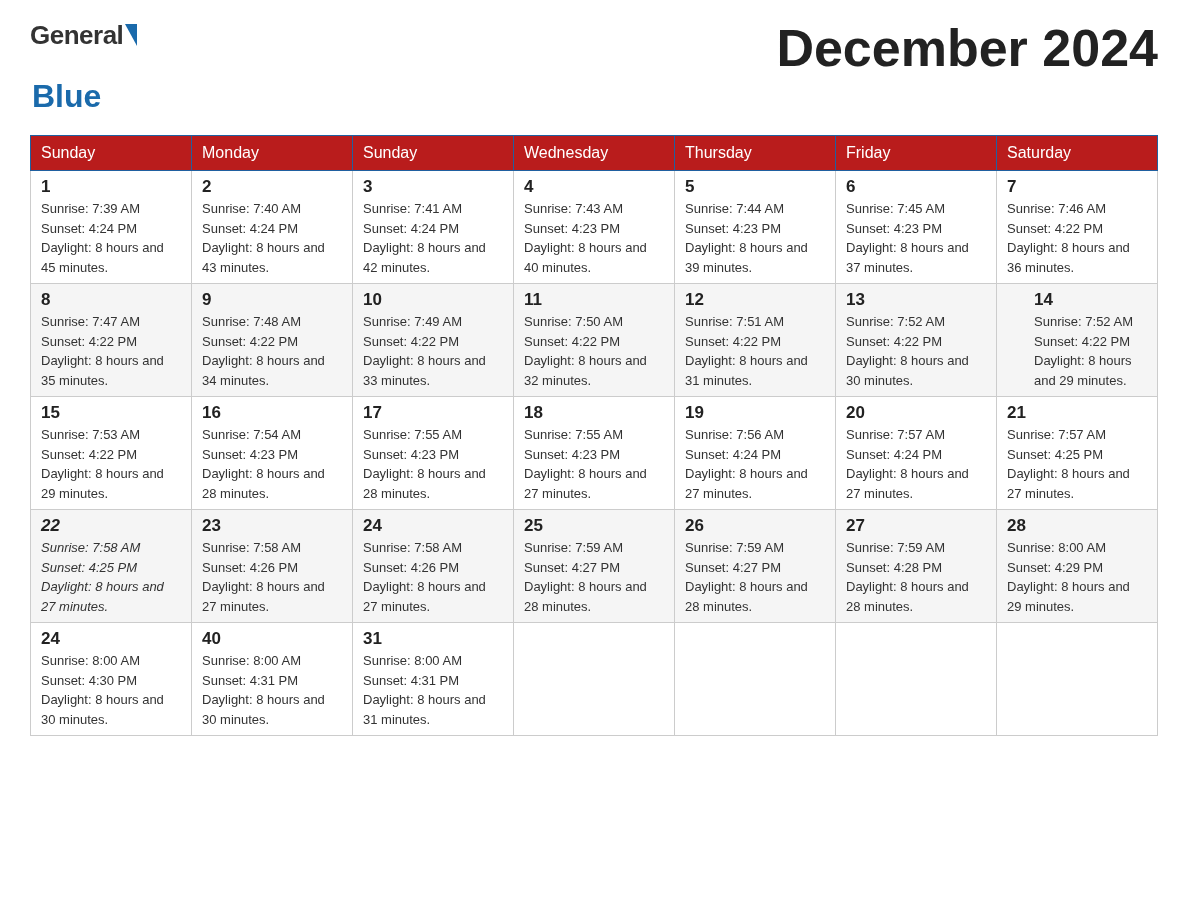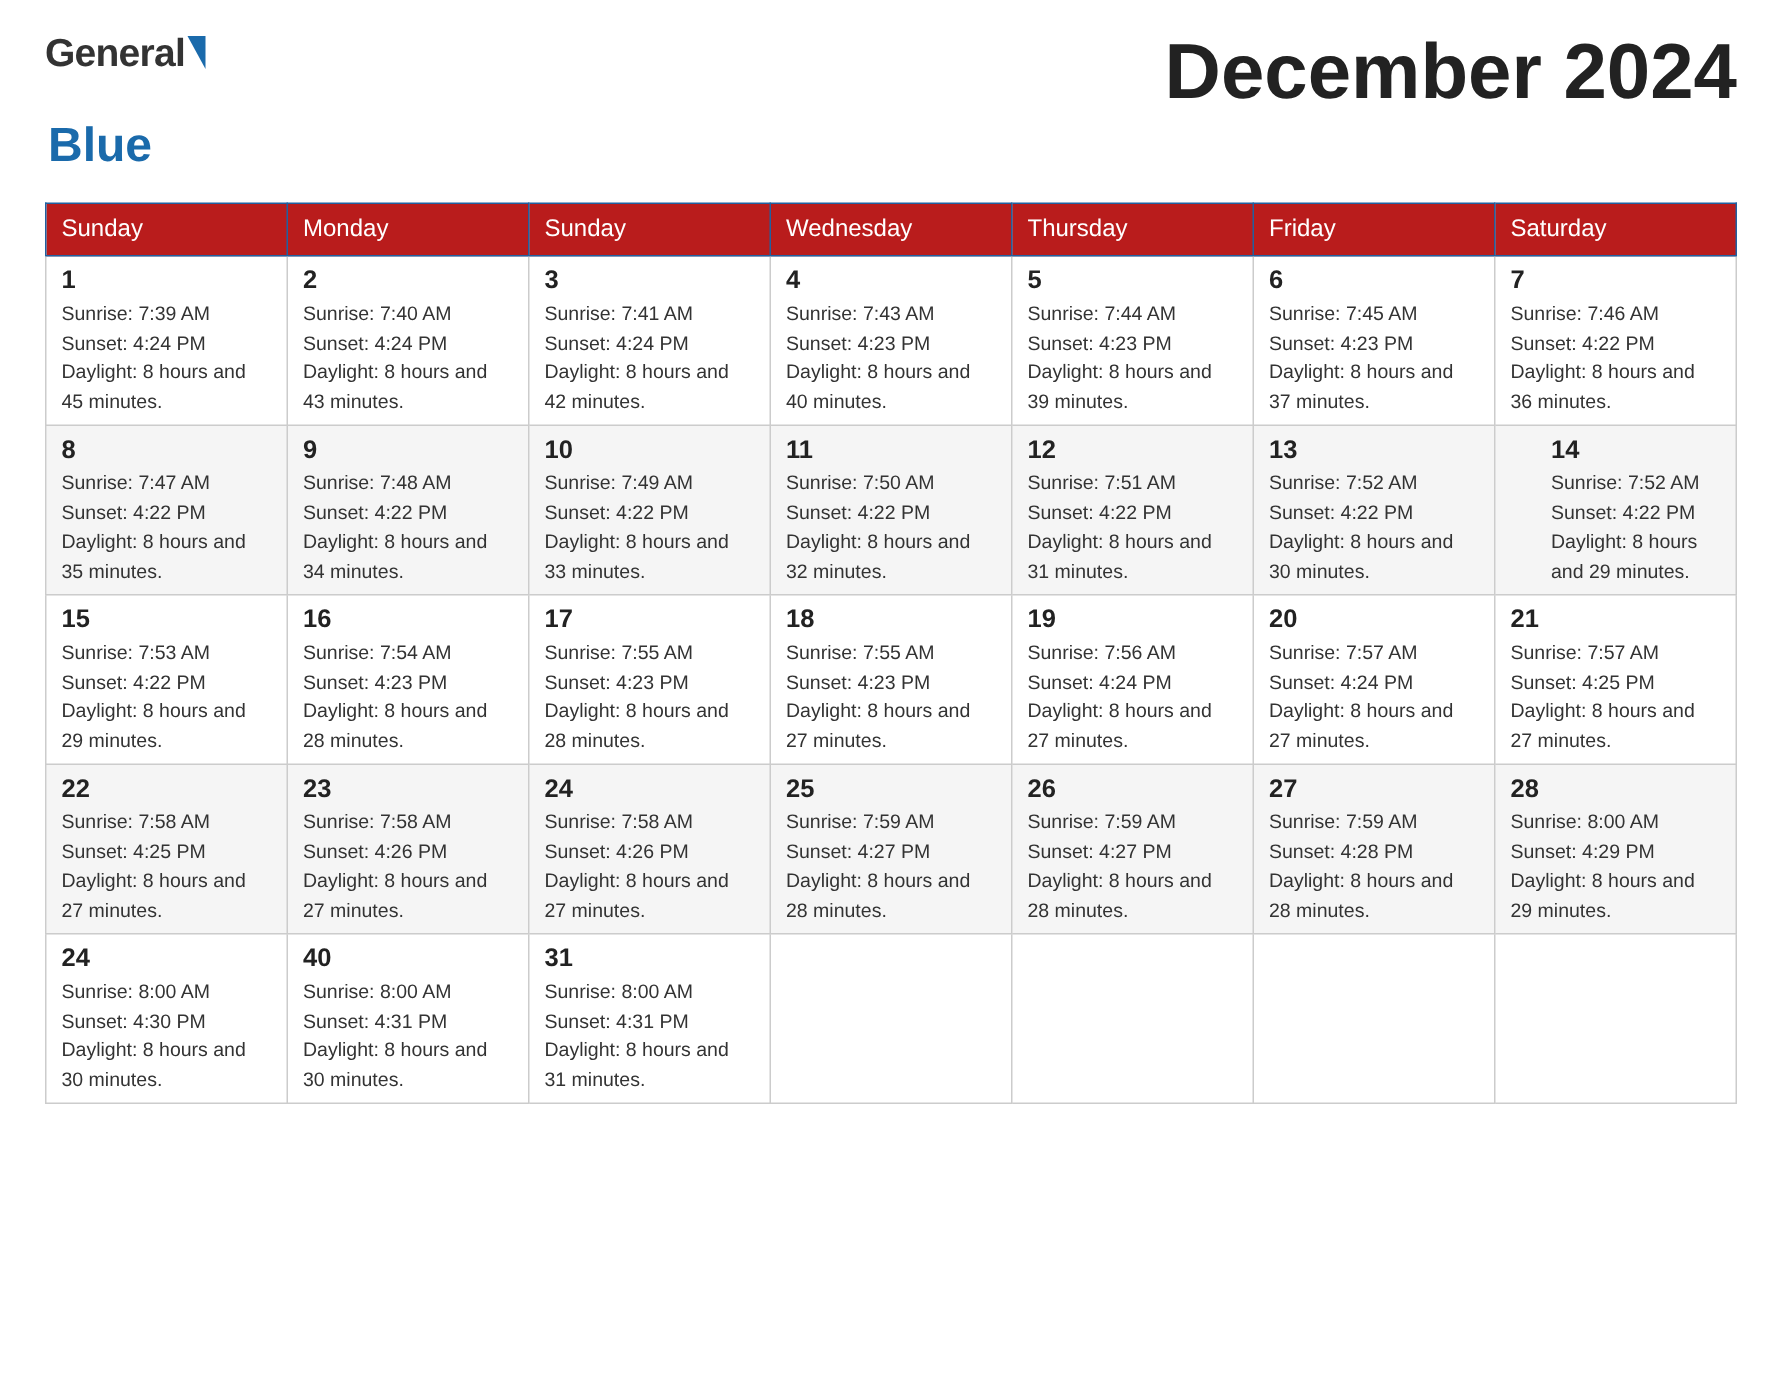--- a/index.html
+++ b/index.html
@@ -302,21 +302,21 @@
         <td>
         <span class="day-number">21</span>
         <div class="day-info">
           Sunrise: 7:57 AM<br>
           Sunset: 4:25 PM<br>
           Daylight: 8 hours and 27 minutes.
         </div>
       </td>
       </tr>
       <tr class="row-shaded">
-        <td style="background-color: rgb(242, 242, 242);">
+        <td style="background-color: rgb(242, 242, 242); font-style: italic;">
         <span class="day-number">22</span>
         <div class="day-info">
           Sunrise: 7:58 AM<br>
           Sunset: 4:25 PM<br>
           Daylight: 8 hours and 27 minutes.
         </div>
       </td>
         <td style="background-color: rgb(242, 242, 242);">
         <span class="day-number">23</span>
         <div class="day-info">

